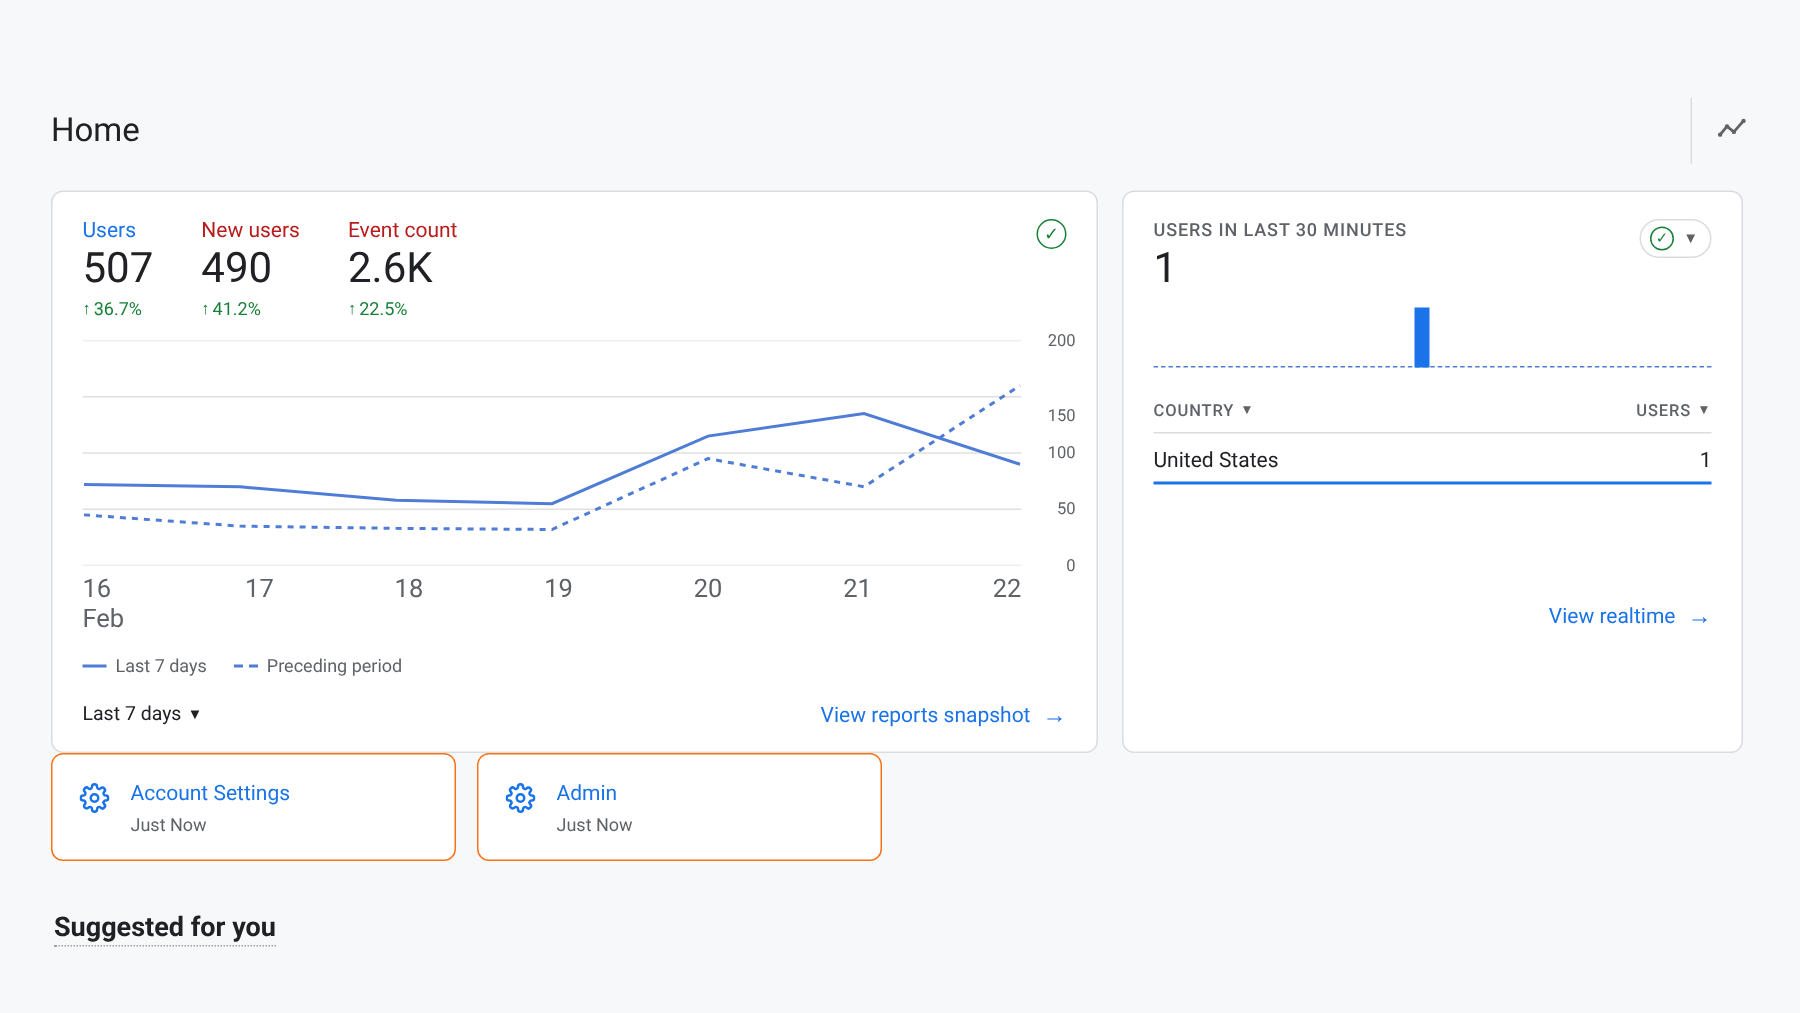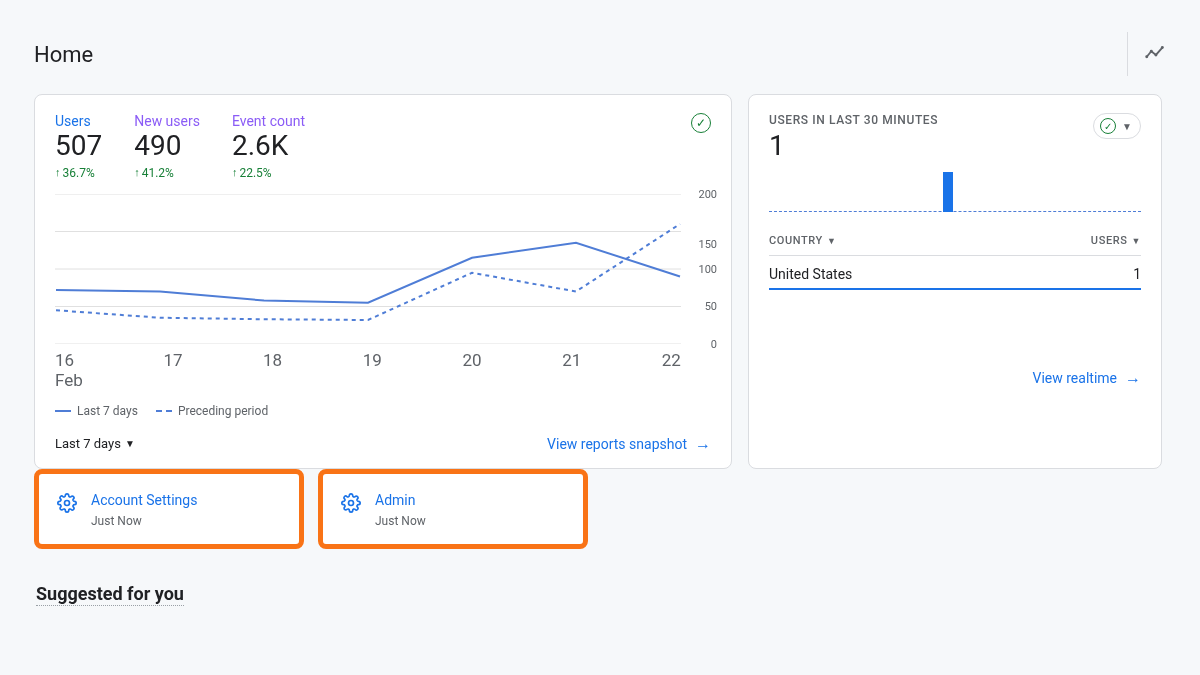--- a/index.html
+++ b/index.html
@@ -8,20 +8,21 @@
     background: #f6f8fa;
     color: #202124;
     font-size: 14px;
     width: 1200px;
     height: 675px;
     overflow: hidden;
   }
   .page {
     padding: 32px 34px 0 34px;
     position: relative;
+    margin-top: 33px;
   }
   .topbar {
     display: flex;
     align-items: center;
     justify-content: space-between;
     margin-bottom: 18px;
   }
   .page-title {
     font-size: 22px;
     font-weight: 400;
@@ -41,21 +42,21 @@
     border-radius:8px;
     padding:18px 20px 16px 20px;
     position:relative;
   }
   .card-main { flex:0 0 698px; width:698px; }
   .card-side { flex:0 0 414px; width:414px; }
 
   
   .metrics { display:flex; gap:32px; }
   .metric { display:flex; flex-direction:column; }
-  .metric-label { font-size:14px; color:#8b5cf6; margin-bottom:2px; white-space:nowrap; }
+  .metric-label { font-size:14px; color:#b91c1c; margin-bottom:2px; white-space:nowrap; }
   .metric-label.active { color:#1a73e8; }
   .metric-value { font-size:28px; font-weight:400; line-height:1.1; white-space:nowrap; }
   .metric-delta { font-size:12px; margin-top:4px; display:flex; align-items:center; gap:2px; }
   .delta-up { color:#188038; }
   .delta-down { color:#d93025; }
   .delta-up::before { content:"↑"; font-size:11px; }
   .delta-down::before { content:"↓"; font-size:11px; }
 
   .status-check {
     position:absolute; top:18px; right:20px;
@@ -110,21 +111,21 @@
   .divider { height:1px; background:#dadce0; margin-top:8px; }
   .tbl-row { display:flex; justify-content:space-between; padding:10px 0 6px; font-size:14px; }
   .blue-underline { height:2px; background:#1a73e8; }
 
   .side-footer { display:flex; justify-content:flex-end; margin-top:80px; }
 
   
   .section-title { font-size:18px; font-weight:400; margin:34px 0 16px 2px; }
   .cards-grid { display:flex; gap:14px; }
   .mini-card {
-    background:#fff; border:5px solid #f97316; border-radius:8px;
+    background:#fff; border:1px solid #f97316; border-radius:8px;
     width:270px; padding:18px 18px 16px 18px;
     display:flex; gap:14px; align-items:flex-start;
     cursor:pointer;
   }
   .gear { color:#1a73e8; flex:0 0 20px; margin-top:1px; }
   .mini-card .ttl { color:#1a73e8; font-size:14px; }
   .mini-card .sub { color:#5f6368; font-size:12px; margin-top:6px; }
 
   .suggested-title {
     font-size:18px; font-weight:700; margin:34px 0 0 2px;

